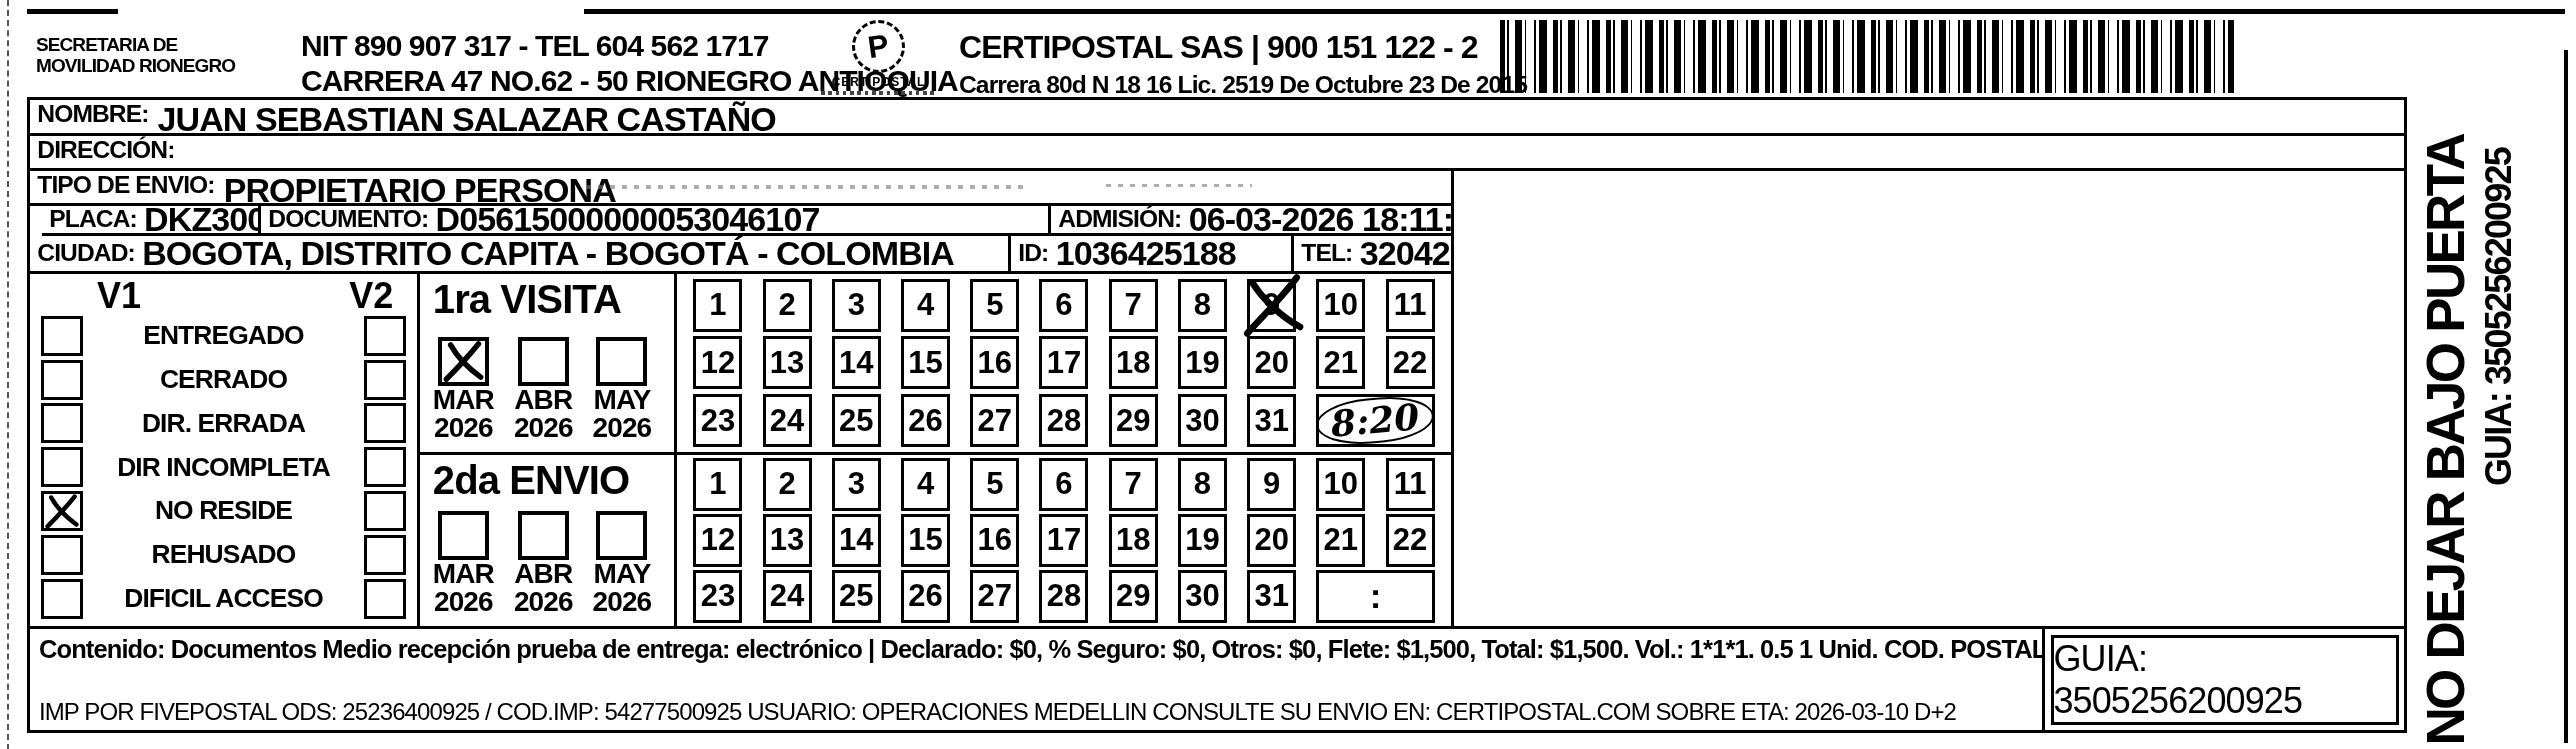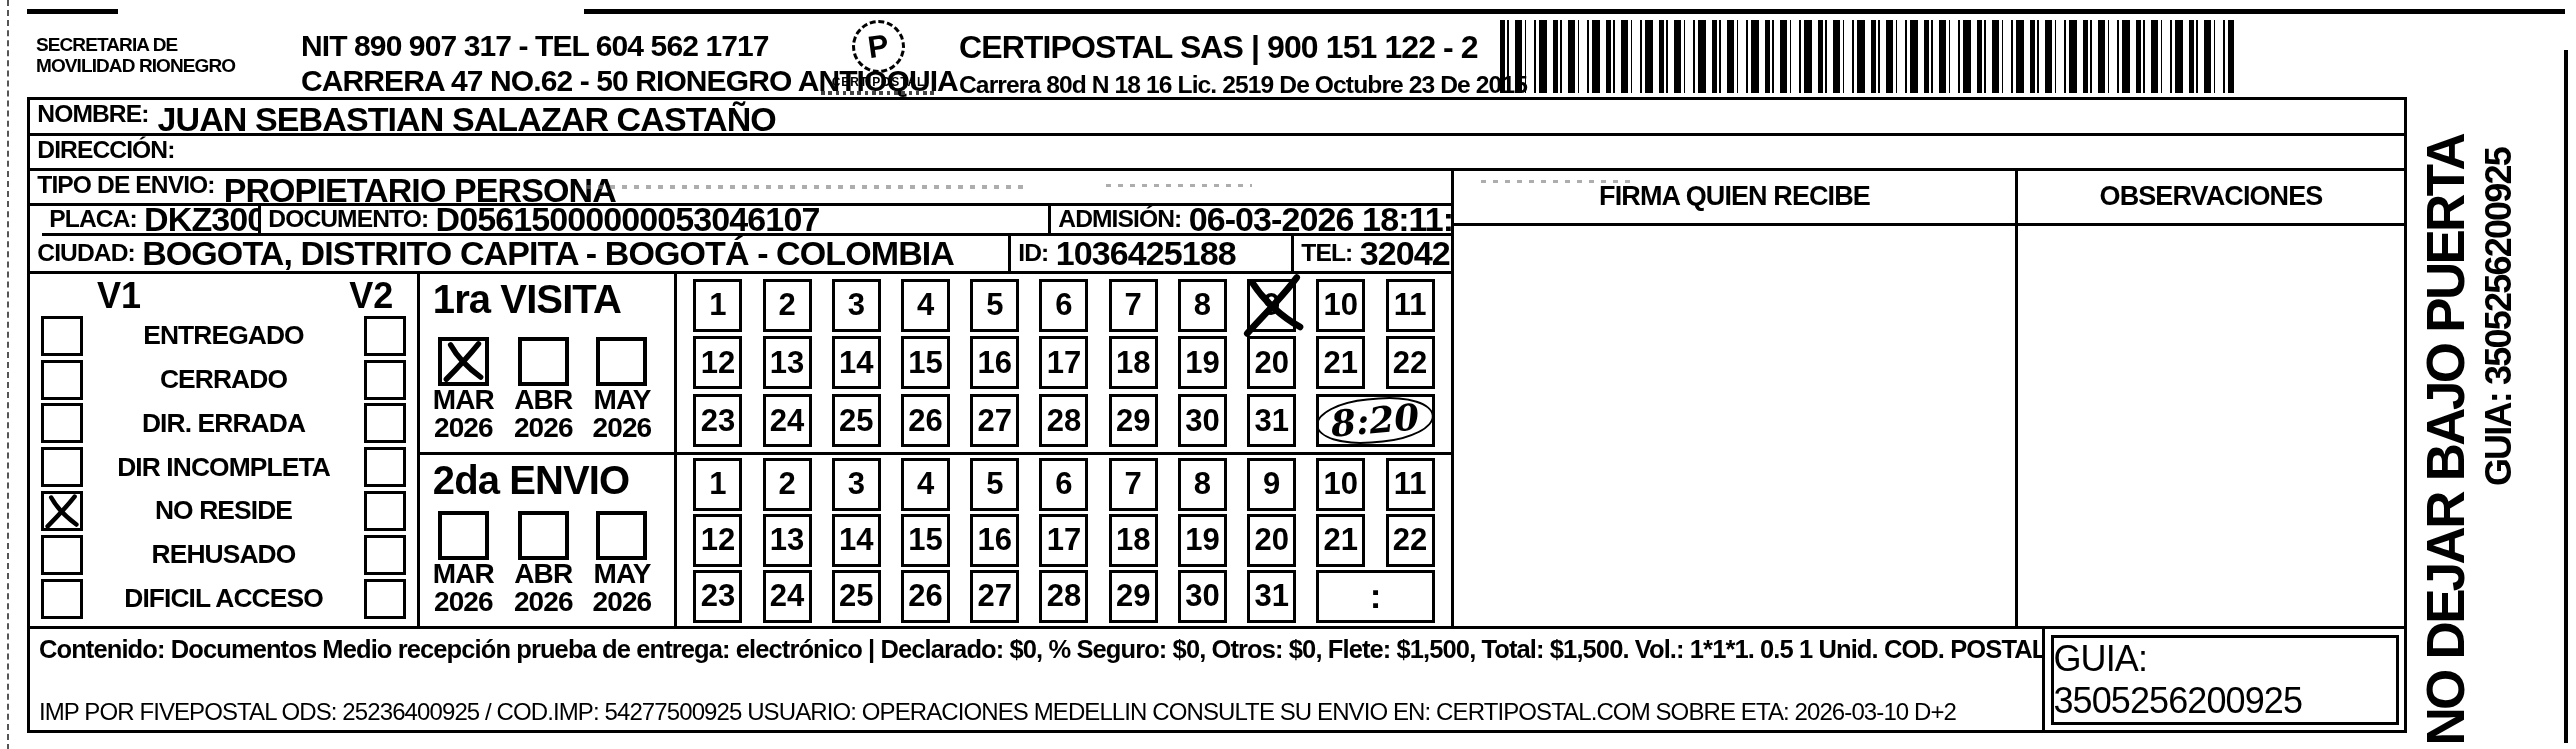--- a/index.html
+++ b/index.html
@@ -464,35 +464,20 @@
                   <span>31</span>
                 </div>
                 <div class="day timecell">
                   <span class="colon">:</span>
                 </div>
               </div>
           </div>
         </div>
       </div>
 
-      <div id="right-block">
-        <div id="sig-header">
-          <div id="firma-h">
-            <span class="noise" style="left:27px;top:9px;width:155px;"></span>
-            <span>FIRMA QUIEN RECIBE</span>
-          </div>
-          <div id="obs-h">
-            <span>OBSERVACIONES</span>
-          </div>
-        </div>
-        <div id="sig-body">
-          <div id="firma-b"></div>
-          <div id="obs-b"></div>
-        </div>
-      </div>
     </div>
 
     <div id="footer">
       <div id="footer-left">
         <div class="f1">Contenido: Documentos Medio recepción prueba de entrega: electrónico | Declarado: $0, % Seguro: $0, Otros: $0, Flete: $1,500, Total: $1,500. Vol.: 1*1*1. 0.5  1 Unid. COD. POSTAL: 110841</div>
         <div class="f2">IMP POR FIVEPOSTAL ODS: 25236400925 / COD.IMP: 54277500925 USUARIO: OPERACIONES MEDELLIN CONSULTE SU ENVIO EN: CERTIPOSTAL.COM SOBRE ETA: 2026-03-10 D+2</div>
       </div>
       <div id="guia-cell">
         <div id="guia-inner">GUIA: 3505256200925</div>
       </div>

